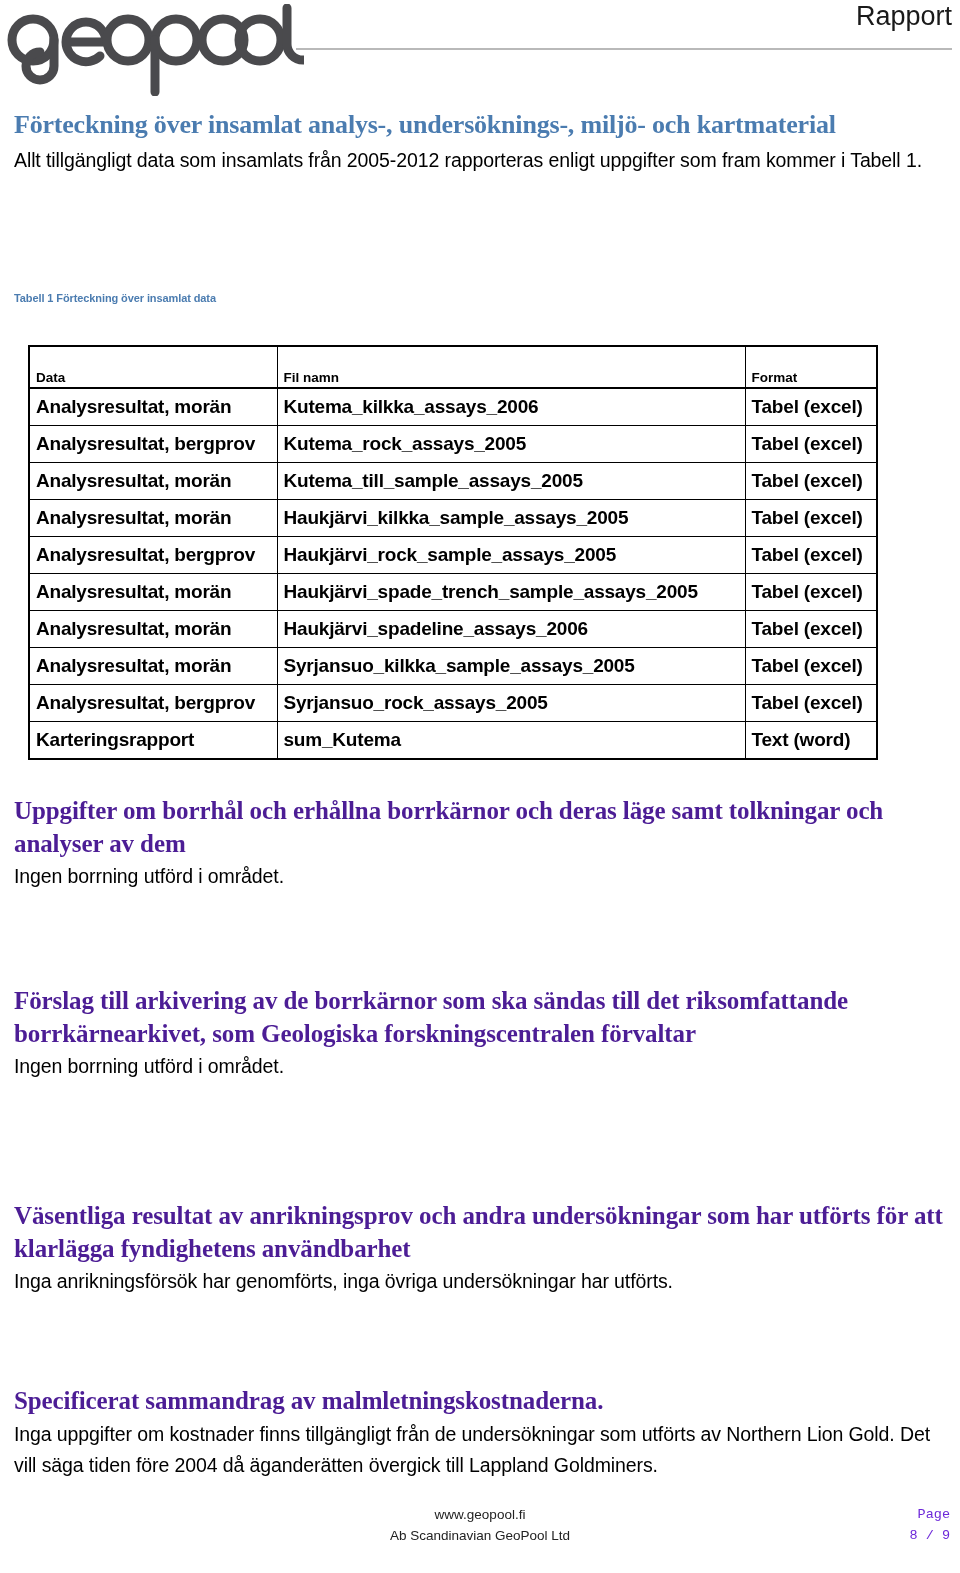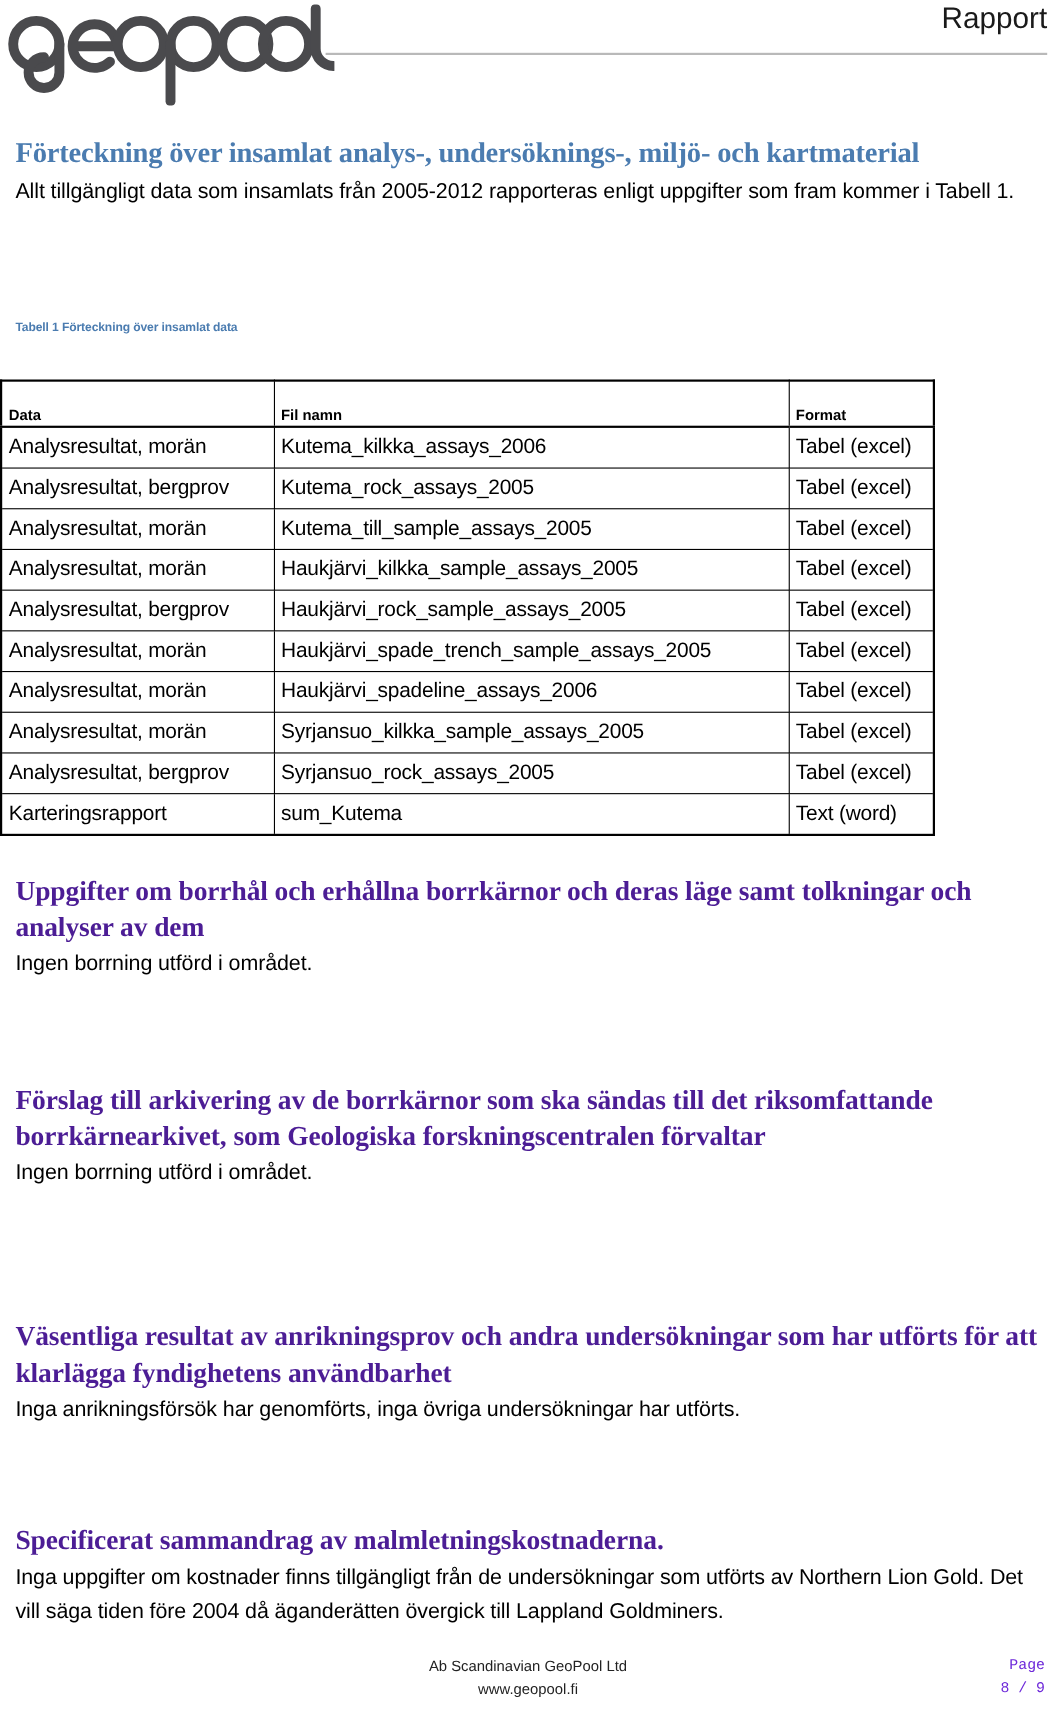--- a/index.html
+++ b/index.html
@@ -63,21 +63,21 @@
     left: 14px;
     top: 110px;
     width: 930px;
   }
   .title-h1 {
     font-family: "Liberation Serif", serif;
     font-weight: bold;
     font-size: 26px;
     line-height: 1.18;
     color: #4b7cb0;
-    margin: 14px 0 4px 0;
+    margin: 0 0 4px 0;
     letter-spacing: -0.2px;
   }
   .body-text {
     font-family: "Liberation Sans", sans-serif;
     font-size: 19.5px;
     line-height: 1.62;
     color: #000000;
     margin: 0;
     letter-spacing: -0.1px;
   }
@@ -90,21 +90,21 @@
     font-family: "Liberation Sans", sans-serif;
     font-weight: bold;
     font-size: 11px;
     color: #4b7cb0;
     letter-spacing: -0.1px;
   }
 
   
   .data-table-wrap {
     position: absolute;
-    left: 0;
+    left: 28px;
     top: 345px;
     width: 868px;
   }
   table.data-table {
     border-collapse: collapse;
     width: 848px;
     table-layout: fixed;
     border: 2px solid #000000;
   }
   table.data-table col.c1 { width: 248px; }
@@ -123,21 +123,21 @@
     font-family: "Liberation Sans", sans-serif;
     font-weight: bold;
     font-size: 13.5px;
     height: 28px;
     padding-top: 10px;
     vertical-align: bottom;
     border-bottom: 2px solid #000000;
   }
   table.data-table tbody td {
     font-family: "Liberation Sans", sans-serif;
-    font-weight: normal;
+    font-weight: bold;
     font-size: 19px;
     height: 32px;
     letter-spacing: -0.2px;
   }
 
   
   .section {
     position: absolute;
     left: 14px;
     width: 930px;
@@ -314,22 +314,22 @@
     <p class="body-text">Inga anrikningsförsök har genomförts, inga övriga undersökningar har utförts.</p>
   </div>
 
   <div class="section sec-kostnad">
     <h2 class="section-h2">Specificerat sammandrag av malmletningskostnaderna.</h2>
     <p class="body-text">Inga uppgifter om kostnader finns tillgängligt från de undersökningar som utförts av Northern Lion Gold. Det vill säga tiden före 2004 då äganderätten övergick till Lappland Goldminers.</p>
   </div>
 
   <div class="doc-footer">
     <div class="footer-center">
+      <span class="fc-line">www.geopool.fi</span>
       <span class="fc-line">Ab Scandinavian GeoPool Ltd</span>
-      <span class="fc-line">www.geopool.fi</span>
     </div>
     <div class="footer-right">
       <span class="fr-line">Page</span>
       <span class="fr-line">8 / 9</span>
     </div>
   </div>
 
 </div>
 
 </body></html>

